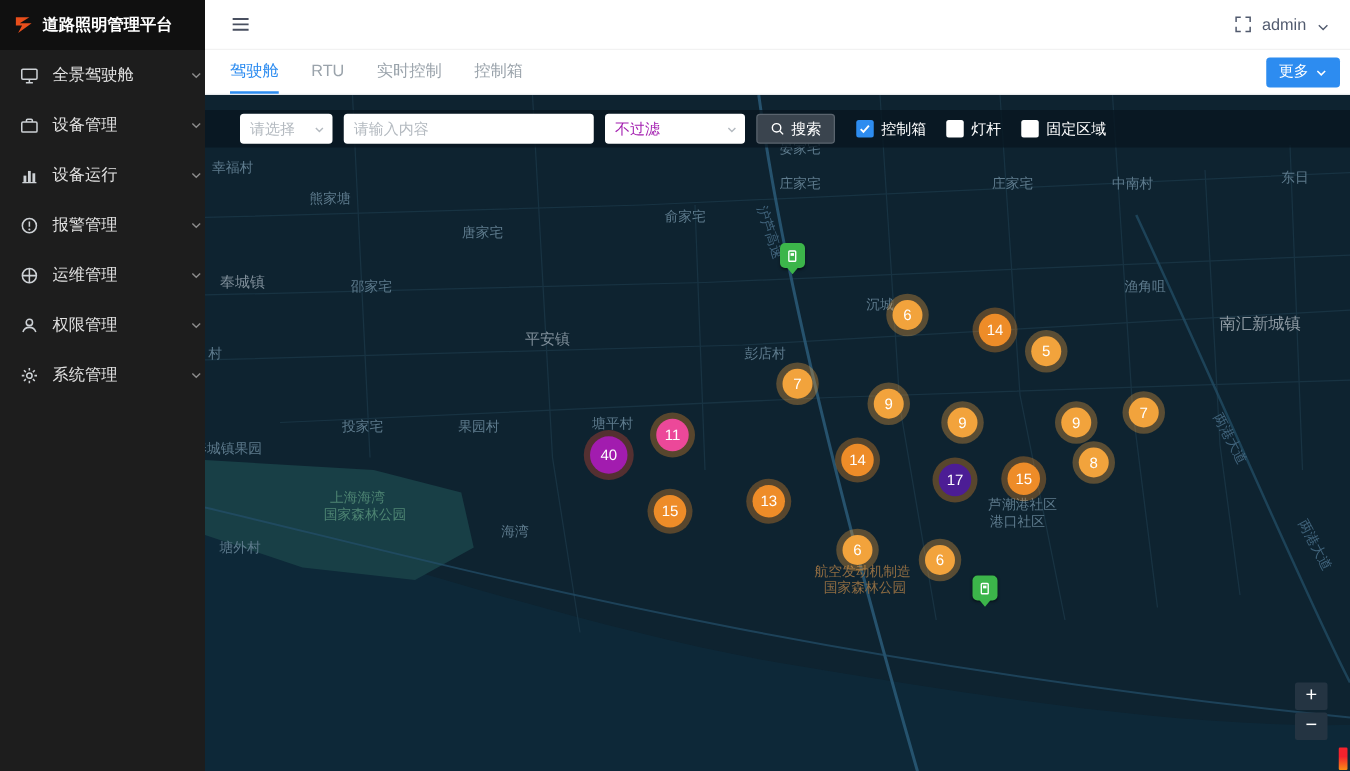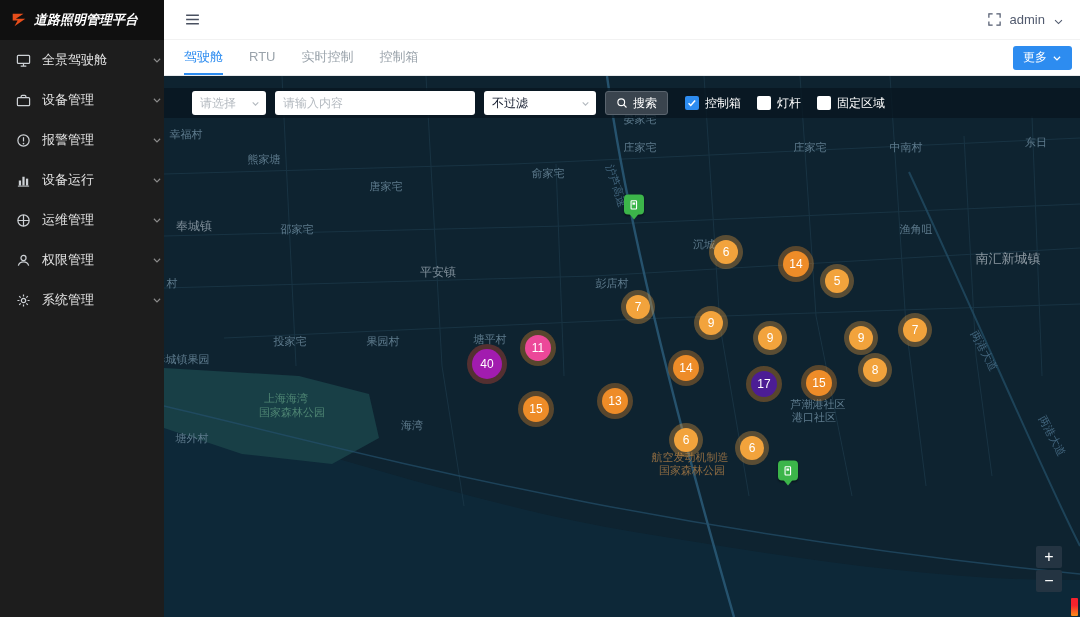--- a/index.html
+++ b/index.html
@@ -1,21 +1,21 @@
 <!DOCTYPE html>
 <html><head>
 <meta charset="utf-8">
 <style>
   * { margin:0; padding:0; box-sizing:border-box; }
   html,body { width:1080px; height:617px; overflow:hidden; font-family:"Liberation Sans","DejaVu Sans",sans-serif; background:#fff; }
   .app { display:flex; width:1080px; height:617px; }
 
   
   .sidebar { width:164px; flex-shrink:0; background:#1d1d1d; display:flex; flex-direction:column; }
-  .logo { height:40px; background:#101010; display:flex; align-items:center; gap:6px; padding:0 10px;font-style:italic; }
+  .logo { height:40px; background:#101010; display:flex; align-items:center; gap:6px; padding:0 10px; }
   .logo-text { color:#fff; font-size:13px; font-weight:bold; white-space:nowrap; }
   .side-item { height:40px; display:flex; align-items:center; gap:10px; padding:0 2px 0 16px; color:#e2e2e2; font-size:13px; cursor:pointer; }
   .s-icon { width:16px; height:16px; display:flex; align-items:center; color:#cdd1d5; }
   .s-label { flex:1; white-space:nowrap; }
   .s-chev { color:#8c8c8c; display:flex; }
 
   
   .main { flex:1; display:flex; flex-direction:column; min-width:0; }
   .topbar { height:40px; background:#fff; border-bottom:1px solid #f2f2f2; display:flex; align-items:center; justify-content:space-between; padding:0 16px 0 20px; }
   .hamburger { display:flex; color:#495060; cursor:pointer; }
@@ -28,21 +28,21 @@
   .tab { height:100%; display:flex; align-items:center; font-size:13px; color:#9aa3ab; border-bottom:2px solid transparent; cursor:pointer; }
   .tab.active { color:#2d8cf0; border-bottom-color:#2d8cf0; }
   .more-btn { background:#2d8cf0; color:#fff; border:none; border-radius:3px; height:24px; padding:0 10px; font-size:12px; display:flex; align-items:center; gap:5px; cursor:pointer; }
 
   
   .map-wrap { position:relative; flex:1; background:#0e2330; overflow:hidden; }
   .map-bg { position:absolute; left:0; top:0; z-index:0; }
 
   .filterbar { position:absolute; left:0; right:0; top:12px; height:30px; background:rgba(8,22,32,.78); display:flex; align-items:center; gap:9px; padding-left:28px; z-index:6; }
   .f-select { width:74px; height:24px; background:#fff; border-radius:3px; display:flex; align-items:center; justify-content:space-between; padding:0 6px 0 8px; font-size:12px; color:#b4bac0; cursor:pointer; }
-  .f-select.value { width:112px; color:#0f172a; }
+  .f-select.value { width:112px; color:#a21caf; }
   .f-select .dd { display:flex; color:#b4bac0; }
   .f-input { width:200px; height:24px; border:none; border-radius:3px; padding:0 8px; font-size:12px; color:#333; outline:none; }
   .f-input::placeholder { color:#b4bac0; }
   .search-btn { height:24px; background:#3a444e; color:#fff; border:1px solid #5a646e; border-radius:3px; font-size:12px; display:flex; align-items:center; gap:5px; padding:0 10px; cursor:pointer; }
   #filter-checks { display:flex; align-items:center; gap:16px; margin-left:8px; }
   .chk { display:flex; align-items:center; gap:6px; font-size:12px; color:#fff; cursor:pointer; }
   .box { width:14px; height:14px; border-radius:2px; background:#fff; display:flex; align-items:center; justify-content:center; }
   .box.on { background:#2d8cf0; }
 
   .m-label { position:absolute; transform:translate(-50%,-50%); font-size:11px; color:#5e7b8d; white-space:nowrap; z-index:2; pointer-events:none; }
@@ -99,43 +99,43 @@
           </span>
        <span class="s-label">设备管理</span>
        <span class="s-chev">
             <svg width="10" height="10" viewBox="0 0 16 16" fill="none" stroke="currentColor" stroke-width="1.8">
               <path d="M3 6l5 5 5-5"></path>
             </svg>
           </span>
      </div>
         <div class="side-item">
        <span class="s-icon">
-            <svg width="15" height="15" viewBox="0 0 16 16" fill="none" stroke="currentColor" stroke-width="1.3">
-              <circle cx="8" cy="8" r="6"></circle>
-              <path d="M8 4.5v4.5"></path>
-              <circle cx="8" cy="11.3" r=".9" fill="currentColor" stroke="none"></circle>
-            </svg>
-          </span>
-       <span class="s-label">报警管理</span>
-       <span class="s-chev">
-            <svg width="10" height="10" viewBox="0 0 16 16" fill="none" stroke="currentColor" stroke-width="1.8">
-              <path d="M3 6l5 5 5-5"></path>
-            </svg>
-          </span>
-     </div>
-        <div class="side-item">
-       <span class="s-icon">
             <svg width="15" height="15" viewBox="0 0 16 16">
               <path d="M2 14h12" stroke="currentColor" fill="none"></path>
               <rect x="3" y="8" width="2.4" height="5.4" fill="currentColor"></rect>
               <rect x="6.8" y="4" width="2.4" height="9.4" fill="currentColor"></rect>
               <rect x="10.6" y="6" width="2.4" height="7.4" fill="currentColor"></rect>
             </svg>
           </span>
        <span class="s-label">设备运行</span>
+       <span class="s-chev">
+            <svg width="10" height="10" viewBox="0 0 16 16" fill="none" stroke="currentColor" stroke-width="1.8">
+              <path d="M3 6l5 5 5-5"></path>
+            </svg>
+          </span>
+     </div>
+        <div class="side-item">
+       <span class="s-icon">
+            <svg width="15" height="15" viewBox="0 0 16 16" fill="none" stroke="currentColor" stroke-width="1.3">
+              <circle cx="8" cy="8" r="6"></circle>
+              <path d="M8 4.5v4.5"></path>
+              <circle cx="8" cy="11.3" r=".9" fill="currentColor" stroke="none"></circle>
+            </svg>
+          </span>
+       <span class="s-label">报警管理</span>
        <span class="s-chev">
             <svg width="10" height="10" viewBox="0 0 16 16" fill="none" stroke="currentColor" stroke-width="1.8">
               <path d="M3 6l5 5 5-5"></path>
             </svg>
           </span>
      </div>
         <div class="side-item">
        <span class="s-icon">
             <svg width="15" height="15" viewBox="0 0 16 16" fill="none" stroke="currentColor" stroke-width="1.3">
               <circle cx="8" cy="8" r="6"></circle>

